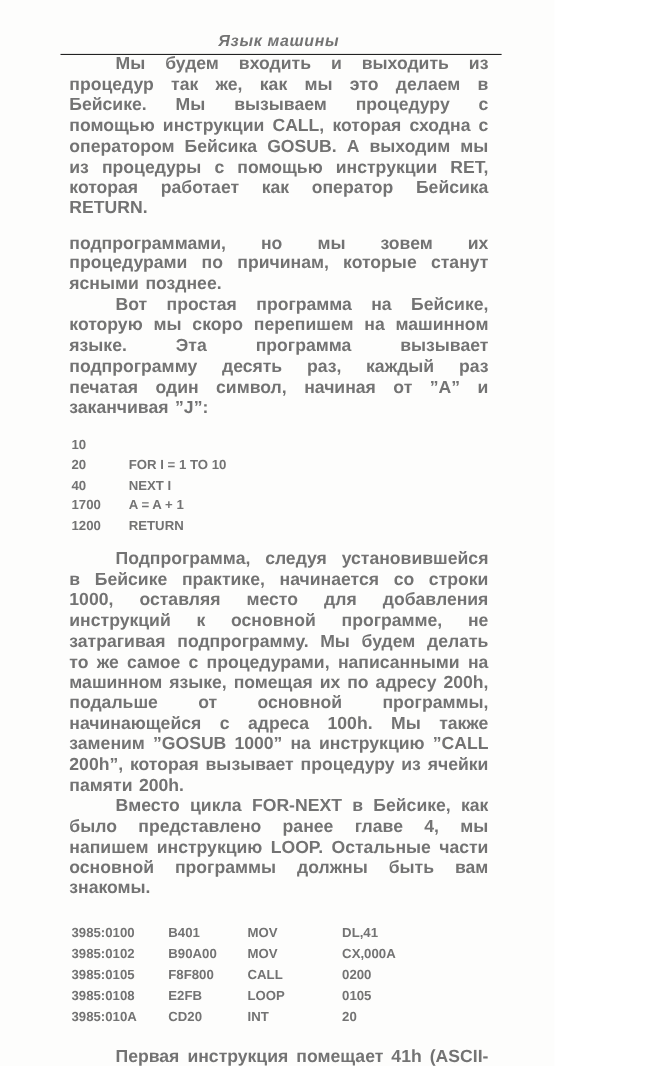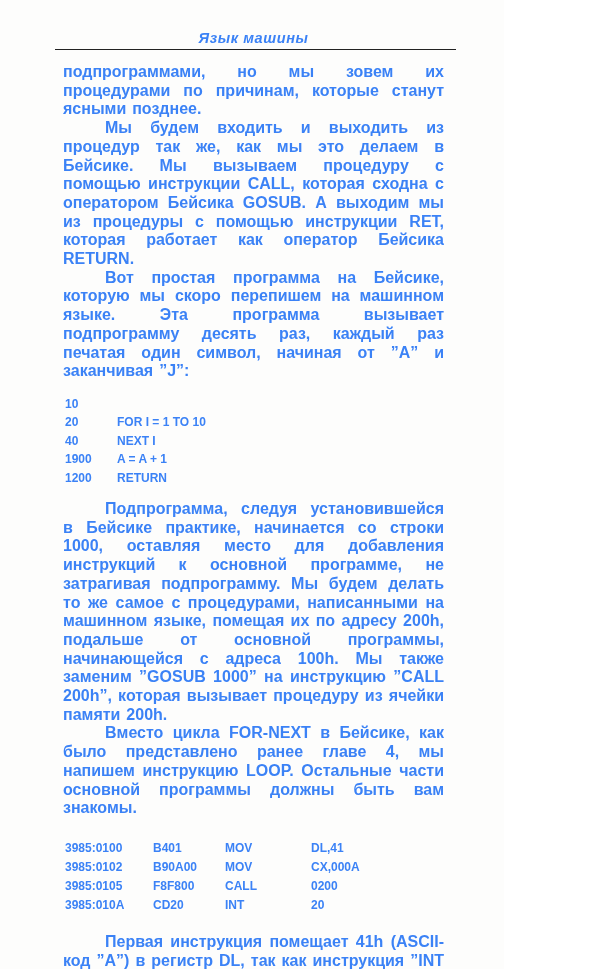--- a/index.html
+++ b/index.html
@@ -6,21 +6,21 @@
     margin: 0;
     padding: 0;
     background: #ffffff;
   }
   .page {
     position: relative;
     width: 504px;
     height: 969px;
     box-sizing: border-box;
     background: #fdfdfc;
-    color: #3b82f6;
+    color: #737373;
     font-family: "Liberation Sans", sans-serif;
     font-weight: 700;
     padding: 30px 60px 0 63px;
     overflow: hidden;
   }
   .running-head {
     text-align: center;
     font-style: italic;
     font-size: 14.5px;
     letter-spacing: 0.6px;
@@ -61,38 +61,38 @@
   }
 </style>
 </head>
 <body>
 
 <div class="page">
 
   <div class="running-head">Язык машины</div>
   <hr class="header-rule">
 
+  <p class="body-text indent">Мы будем входить и выходить из процедур так же, как мы это делаем в Бейсике. Мы вызываем процедуру с помощью инструкции CALL, которая сходна с оператором Бейсика GOSUB. А выходим мы из процедуры с помощью инструкции RET, которая работает как оператор Бейсика RETURN.</p>
   <p class="body-text after-head">подпрограммами, но мы зовем их процедурами по причинам, которые станут ясными позднее.</p>
-  <p class="body-text indent">Мы будем входить и выходить из процедур так же, как мы это делаем в Бейсике. Мы вызываем процедуру с помощью инструкции CALL, которая сходна с оператором Бейсика GOSUB. А выходим мы из процедуры с помощью инструкции RET, которая работает как оператор Бейсика RETURN.</p>
   <p class="body-text indent">Вот простая программа на Бейсике, которую мы скоро перепишем на машинном языке. Эта программа вызывает подпрограмму десять раз, каждый раз печатая один символ, начиная от ”А” и заканчивая ”J”:</p>
 
   <div class="listing basic">
     <div class="row">
       <span class="num">10</span>
     </div>
     <div class="row">
       <span class="num">20</span>
         <span class="code">FOR I = 1 TO 10</span>
     </div>
     <div class="row">
       <span class="num">40</span>
         <span class="code">NEXT I</span>
     </div>
     <div class="row">
-      <span class="num">1900</span>
+      <span class="num">1700</span>
         <span class="code">A = A + 1</span>
     </div>
     <div class="row">
       <span class="num">1200</span>
         <span class="code">RETURN</span>
     </div>
   </div>
 
   <p class="body-text indent">Подпрограмма, следуя установившейся в Бейсике практике, начинается со строки 1000, оставляя место для добавления инструкций к основной программе, не затрагивая подпрограмму. Мы будем делать то же самое с процедурами, написанными на машинном языке, помещая их по адресу 200h, подальше от основной программы, начинающейся с адреса 100h. Мы также заменим ”GOSUB 1000” на инструкцию ”CALL 200h”, которая вызывает процедуру из ячейки памяти 200h.</p>
   <p class="body-text indent">Вместо цикла FOR-NEXT в Бейсике, как было представлено ранее главе 4, мы напишем инструкцию LOOP. Остальные части основной программы должны быть вам знакомы.</p>
@@ -110,20 +110,26 @@
         <span class="op">MOV</span>
         <span class="operands">CX,000A</span>
     </div>
     <div class="row">
       <span class="addr">3985:0105</span>
         <span class="bytes">F8F800</span>
         <span class="op">CALL</span>
         <span class="operands">0200</span>
     </div>
     <div class="row">
+      <span class="addr">3985:0108</span>
+        <span class="bytes">E2FB</span>
+        <span class="op">LOOP</span>
+        <span class="operands">0105</span>
+    </div>
+    <div class="row">
       <span class="addr">3985:010A</span>
         <span class="bytes">CD20</span>
         <span class="op">INT</span>
         <span class="operands">20</span>
     </div>
   </div>
 
   <p class="body-text indent">Первая инструкция помещает 41h (ASCII-код ”А”) в регистр DL, так как инструкция ”INT 21h” печатает символ, заданный ASCII-кодом в DL. Сама инструкция</p>
 
   <div class="page-number">74</div>

